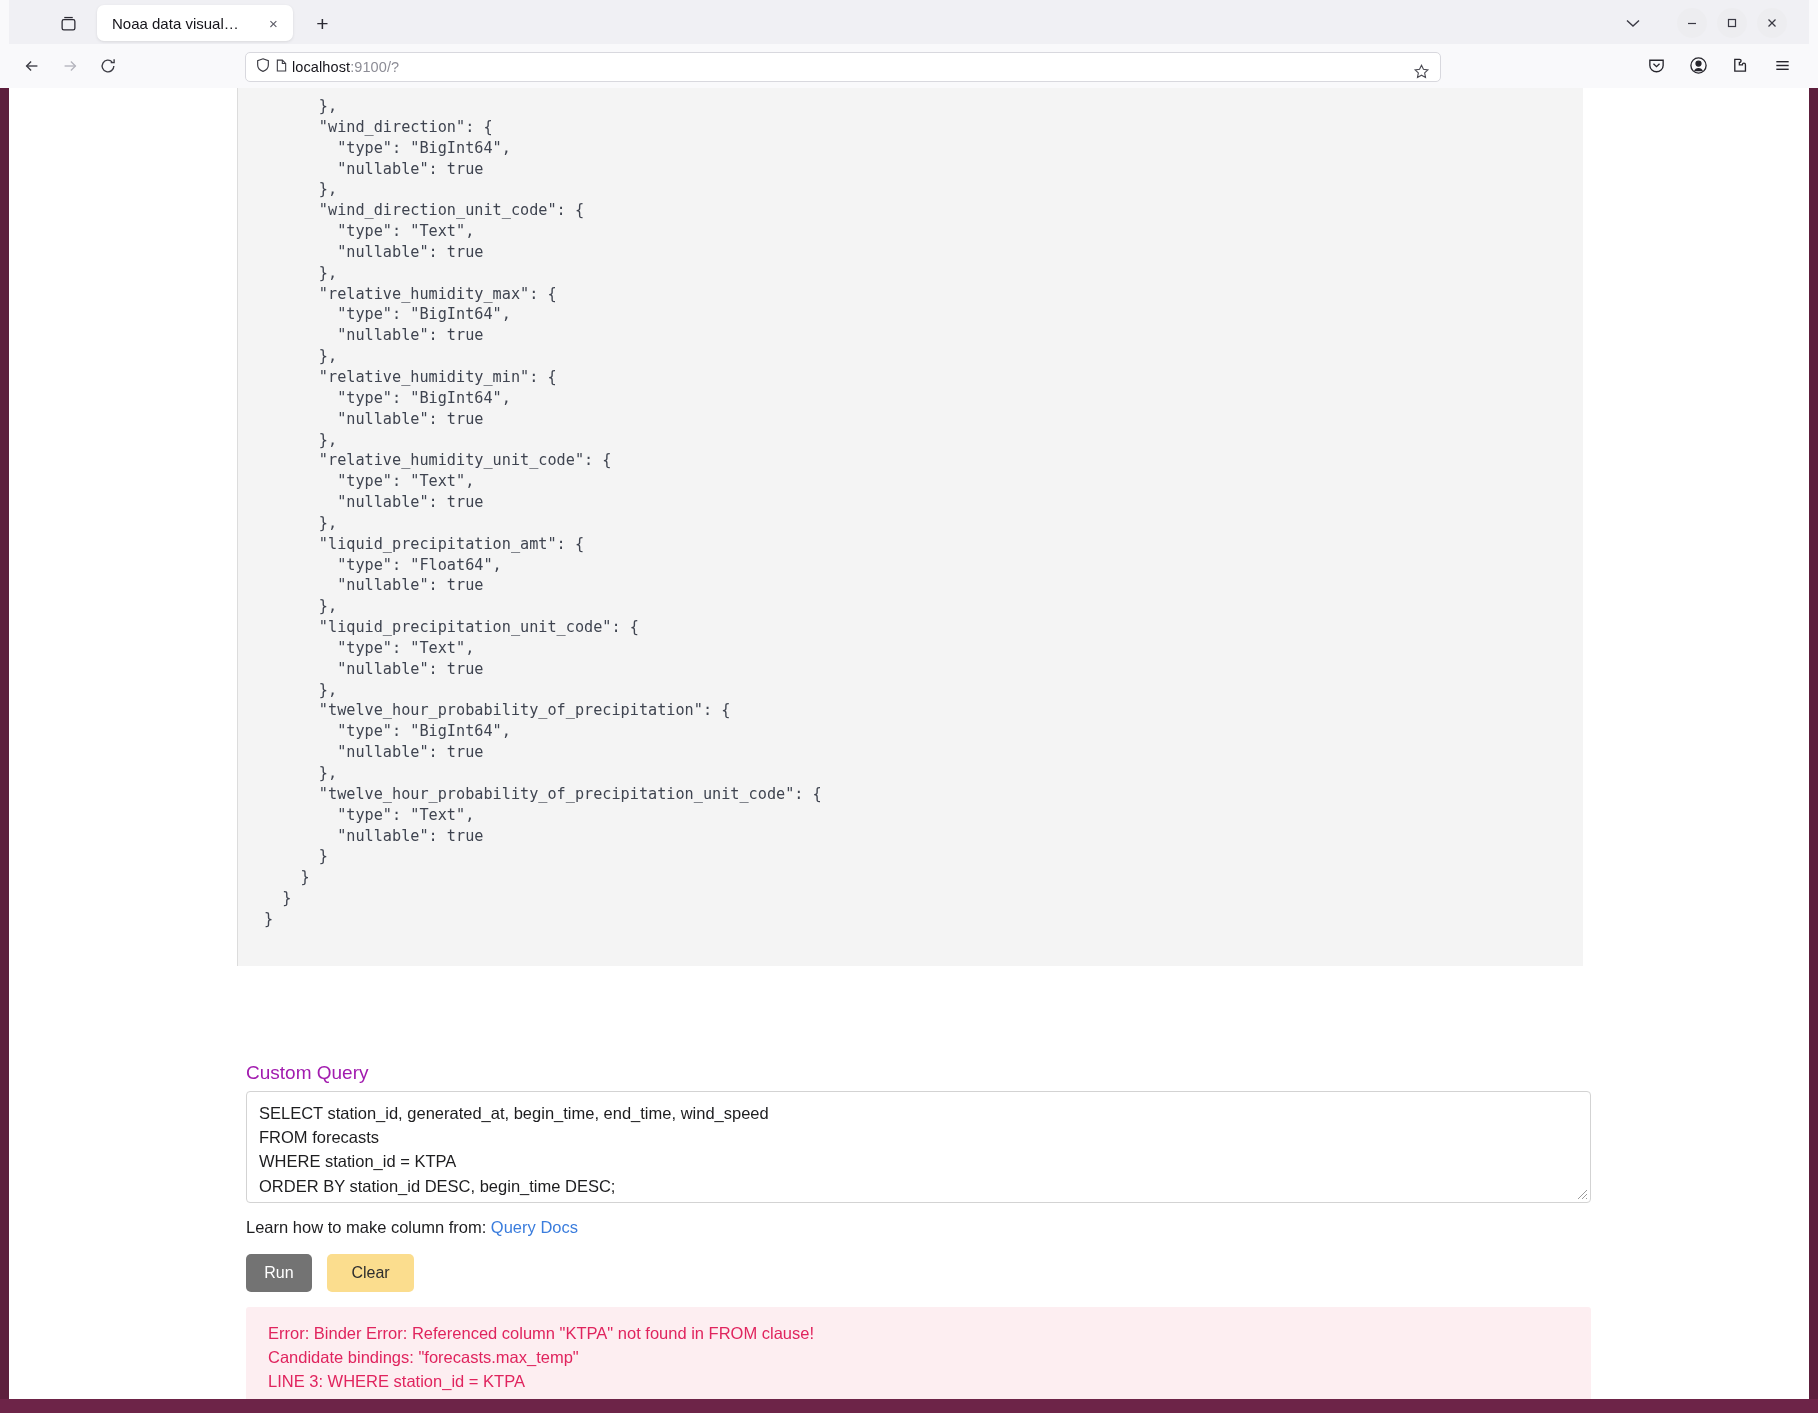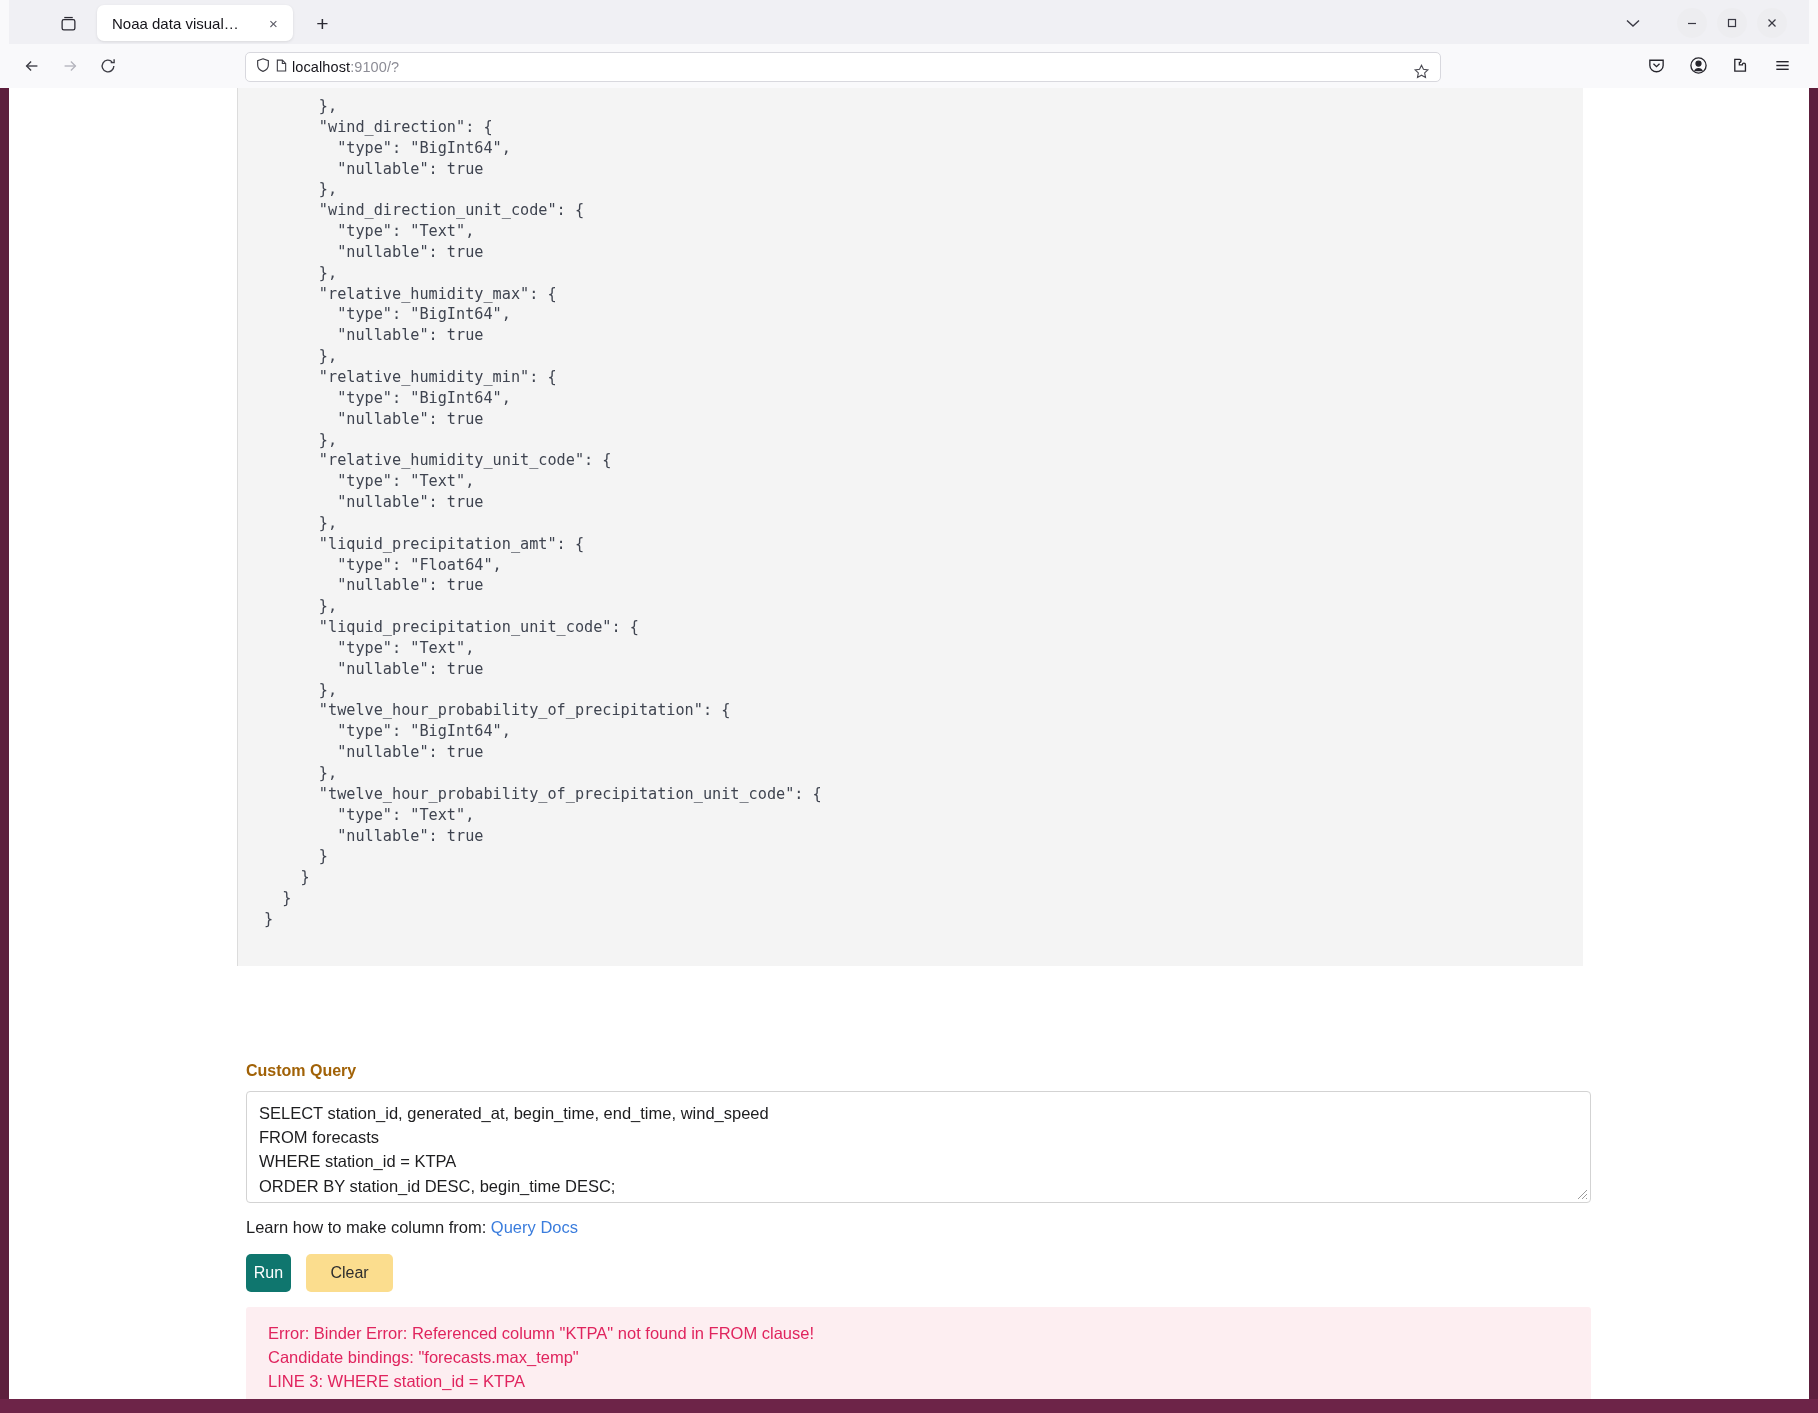--- a/index.html
+++ b/index.html
@@ -66,21 +66,21 @@
     background:#f4f4f4; border-left:1px solid #dcdcdc;
   }
   .json-panel pre {
     font-family:"DejaVu Sans Mono", monospace;
     font-size:15.2px; line-height:20.85px; color:#3f4450;
     padding:8px 0 0 26px; white-space:pre; margin:0;
   }
 
   .section-label {
     position:absolute; left:237px; top:974px;
-    font-size:16px; font-weight:bold; color:#a16207;
+    font-size:19px; font-weight:normal; color:#a21caf;
   }
 
   .sql-box {
     position:absolute; left:237px; top:1003px; width:1345px; height:112px;
     background:#ffffff; border:1px solid #d3d3d3; border-radius:4px;
   }
   .sql-box pre {
     font-family:Liberation Sans, sans-serif;
     font-size:16.5px; line-height:24.2px; color:#1d1d1f;
     padding:9px 0 0 12px; margin:0; white-space:pre;
@@ -88,21 +88,21 @@
   .resize-grip { position:absolute; right:2px; bottom:2px; width:13px; height:13px; }
 
   .docs-line {
     position:absolute; left:237px; top:1130px; font-size:16.5px; color:#1d1d1f;
   }
   .docs-link { color:#3b7ddd; text-decoration:none; }
 
   .btn-row { position:absolute; left:237px; top:1166px; display:flex; gap:15px; }
   .btn { border:none; border-radius:5px; font-family:"Liberation Sans", sans-serif;
      font-size:16px; cursor:pointer; height:38px; display:flex; align-items:center; justify-content:center; }
-  .btn-run { background:#0f766e; color:#ffffff; width:45px; }
+  .btn-run { background:#737373; color:#ffffff; width:66px; }
   .btn-clear { background:#fbdd8e; color:#2e2e2e; width:87px; }
 
   .error-box {
     position:absolute; left:237px; top:1219px; width:1345px; height:112px;
     background:#fdeef1; border-radius:3px;
   }
   .error-box pre {
     font-family:"Liberation Sans", sans-serif;
     font-size:16.5px; line-height:24.2px; color:#e0245e;
     padding:14px 0 0 22px; margin:0; white-space:pre;

